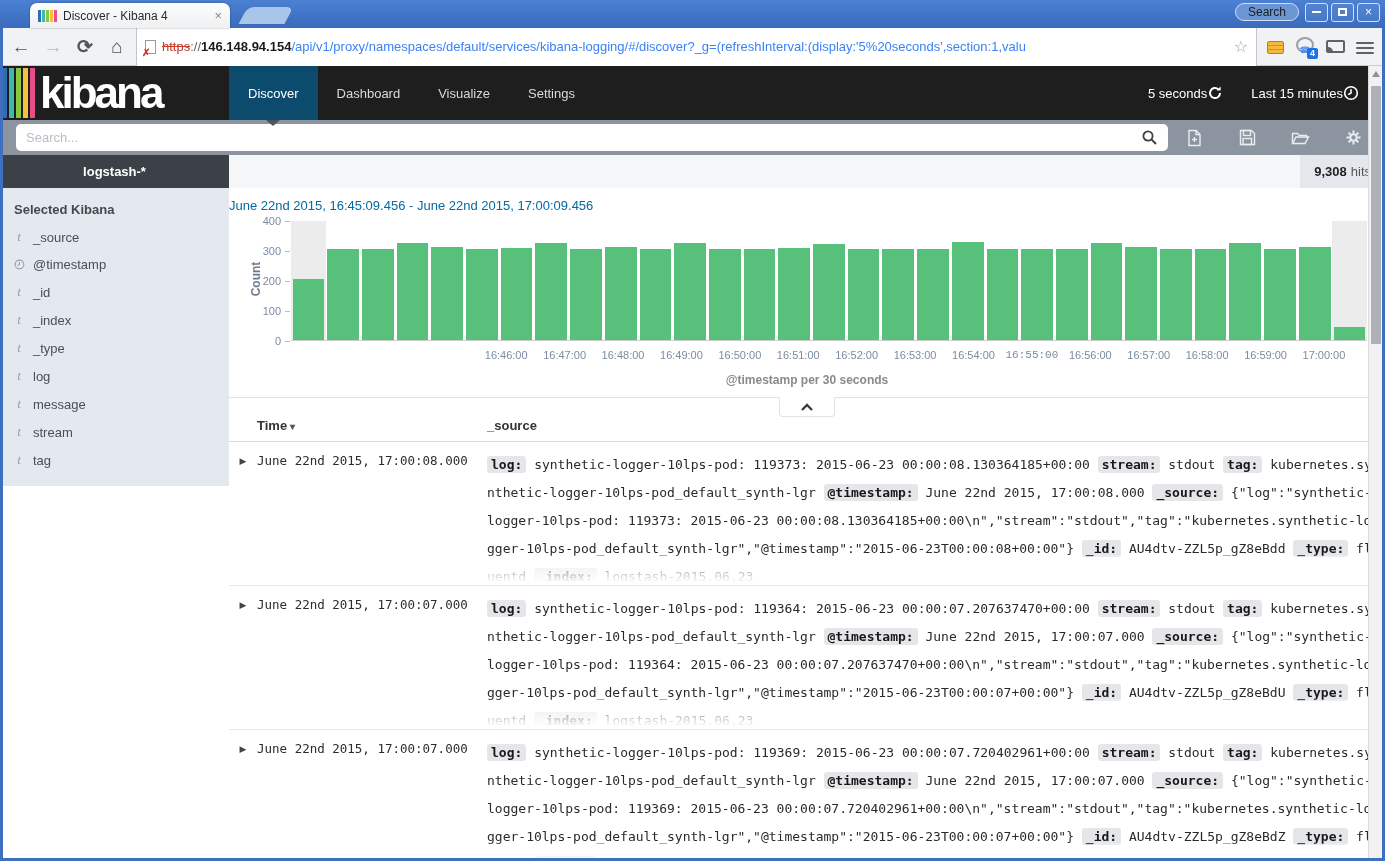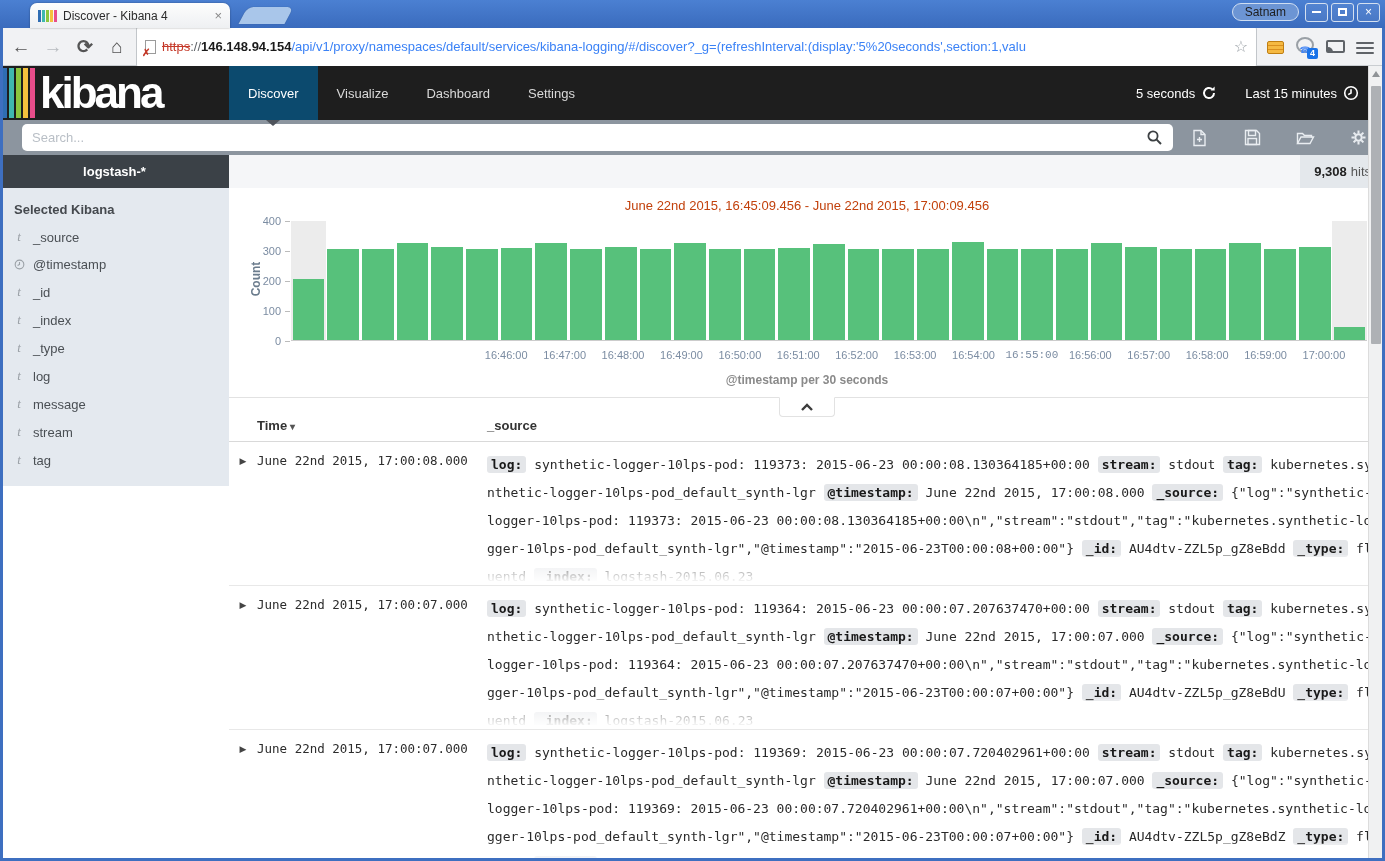--- a/index.html
+++ b/index.html
@@ -63,25 +63,25 @@
   .logo { width:229px; display:flex; align-items:center; padding-left:2px; flex:none; }
   .logo-stripes { display:flex; gap:2px; height:50px; }
   .logo-stripes i { width:5px; height:100%; display:block; }
   .logo-text { color:#fff; font-size:44px; font-weight:bold; letter-spacing:-3px; margin-left:5px; line-height:48px; }
   .nav-items { display:flex; align-items:stretch; }
   .nav-item { padding:0 19px; font-size:13px; display:flex; align-items:center; color:#d9d9d9; position:relative; }
   .nav-item.active { background:#0c4a6e; color:#fff; }
   .nav-item.active::after { content:""; position:absolute; left:50%; bottom:-6px; margin-left:-7px;
     border-left:7px solid transparent; border-right:7px solid transparent; border-top:6px solid #4f545c; z-index:20; }
   .nav-right { margin-left:auto; display:flex; align-items:center; gap:28px; padding-right:26px; font-size:13px; color:#fff; }
-  .nav-right .grp { display:flex; align-items:center; gap:6px; }
+  .nav-right .grp { display:flex; align-items:center; gap:0; }
   .nav-right svg { display:block; }
 
   
-  .search-row { height:35px; background:#8c959f; display:flex; align-items:center; padding:0 0 0 22px; position:relative; }
+  .search-row { height:35px; background:#8c959f; display:flex; align-items:center; padding:0 0 0 16px; position:relative; }
   .search-wrap { position:relative; width:930px; flex:1; max-width:1152px; }
   .search-input { width:100%; height:27px; border:none; border-radius:5px; padding:0 36px 0 10px;
     font-size:13px; color:#333; outline:none; background:#fff; }
   .search-input::placeholder { color:#b9bfc6; }
   .search-mag { position:absolute; right:10px; top:5px; }
   .search-icons { display:flex; flex:none; width:212px; justify-content:space-around; align-items:center; }
   .search-icons .sbtn { width:26px; height:26px; display:flex; align-items:center; justify-content:center; }
 
   
   .content { display:flex; height:703px; background:#fff; }
@@ -97,21 +97,21 @@
   .type-ico svg { display:block; }
 
   .main { flex:1; position:relative; padding-right:0; overflow:hidden; }
 
   .hits-strip { height:33px; background:#f5f6f8; display:flex; justify-content:flex-end; }
   .hits-box { background:#e4e8ec; padding:0 14px; font-size:13px; color:#555; line-height:33px; }
   .hits-box b { color:#222; margin-right:4px; }
 
   
   .chart-block { padding:4px 0 0; }
-  .chart-title { text-align:center; font-size:13px; color:#c2410c; margin:6px 0 8px; }
+  .chart-title { text-align:left; font-size:13px; color:#0369a1; margin:6px 0 8px; }
   .plot-wrap { position:relative; margin:0 18px 0 62px; height:120px; }
   .plot { position:absolute; inset:0; border-bottom:1px solid #ccc; display:flex; align-items:flex-end; }
   .bar-slot { flex:1; height:100%; display:flex; align-items:flex-end; padding:0 1.5px; }
   .bar-slot.partial { background:#ececec; }
   .bar { width:100%; border-radius:0; }
   .ytick { position:absolute; right:100%; margin-right:10px; transform:translateY(-50%);
     font-size:11px; color:#7b8ca2; }
   .ydash { position:absolute; left:-6px; width:5px; height:1px; background:#bbb; }
   .ylabel { position:absolute; left:-52px; top:50%; transform:rotate(-90deg) translateX(26%);
     transform-origin:center; font-size:12px; font-weight:bold; color:#6b7c8d; }
@@ -158,21 +158,21 @@
           <i style="background: rgb(47, 109, 179);"></i>
           <i style="background: rgb(63, 184, 175);"></i>
           <i style="background: rgb(139, 198, 63);"></i>
           <i style="background: rgb(245, 193, 61);"></i>
           <i style="background: rgb(232, 77, 138);"></i>
         </span>
       <span class="tab-title">Discover - Kibana 4</span>
       <span class="tab-close">×</span>
     </div>
     <div class="newtab-stub"></div>
-    <div class="profile-btn">Satnam</div>
+    <div class="profile-btn">Search</div>
     <div class="win-btns">
       <div class="win-btn"><span class="minbar"></span></div>
       <div class="win-btn"><span class="maxbox"></span></div>
       <div class="win-btn">×</div>
     </div>
   </div>
 
   <div class="toolbar">
     <span class="nav-ico">←</span>
     <span class="nav-ico disabled">→</span>
@@ -211,22 +211,22 @@
           <i style="background: rgb(47, 109, 179);"></i>
           <i style="background: rgb(63, 184, 175);"></i>
           <i style="background: rgb(139, 198, 63);"></i>
           <i style="background: rgb(245, 193, 61);"></i>
           <i style="background: rgb(232, 77, 138);"></i>
         </span>
       <span class="logo-text">kibana</span>
     </div>
     <div class="nav-items" id="nav-items">
         <div class="nav-item active">Discover</div>
+        <div class="nav-item">Dashboard</div>
         <div class="nav-item">Visualize</div>
-        <div class="nav-item">Dashboard</div>
         <div class="nav-item">Settings</div>
       </div>
     <div class="nav-right">
       <div class="grp">
         <span>5 seconds</span>
         <svg width="16" height="16" viewBox="0 0 16 16">
           <path d="M13 8a5 5 0 1 1-1.7-3.75" fill="none" stroke="#fff" stroke-width="2"></path>
           <path d="M13.6 1.5 L13.6 5.4 L9.7 5.4 Z" fill="#fff"></path>
         </svg>
       </div>

